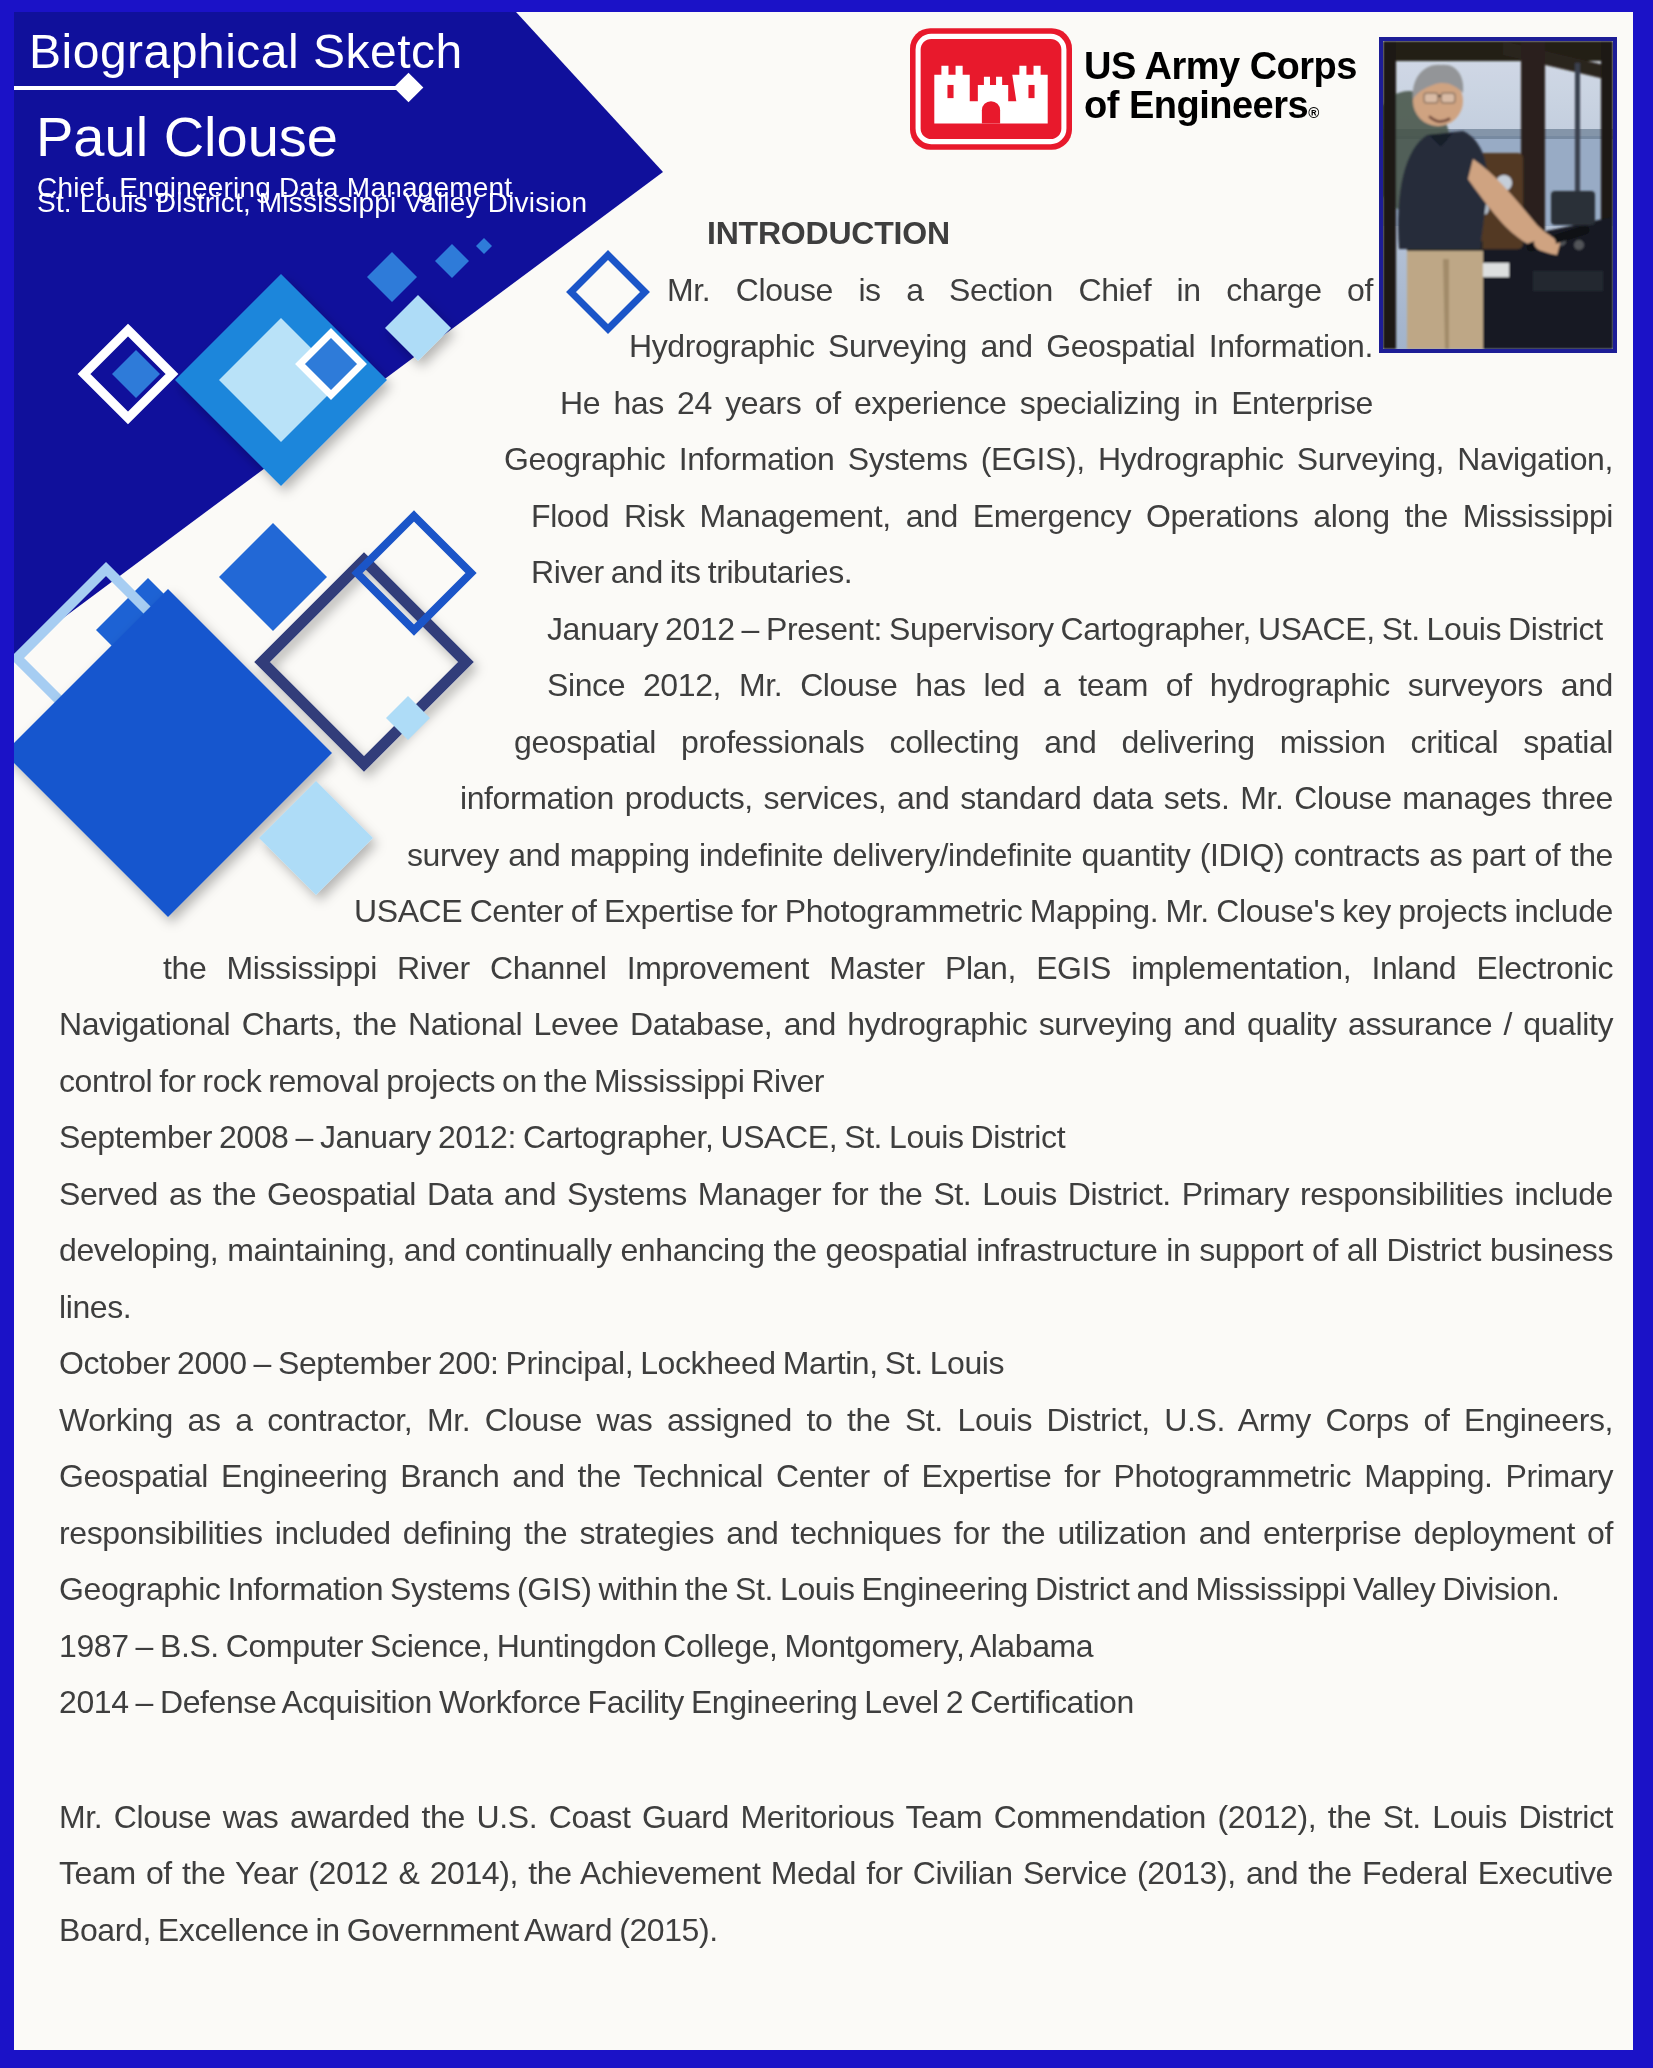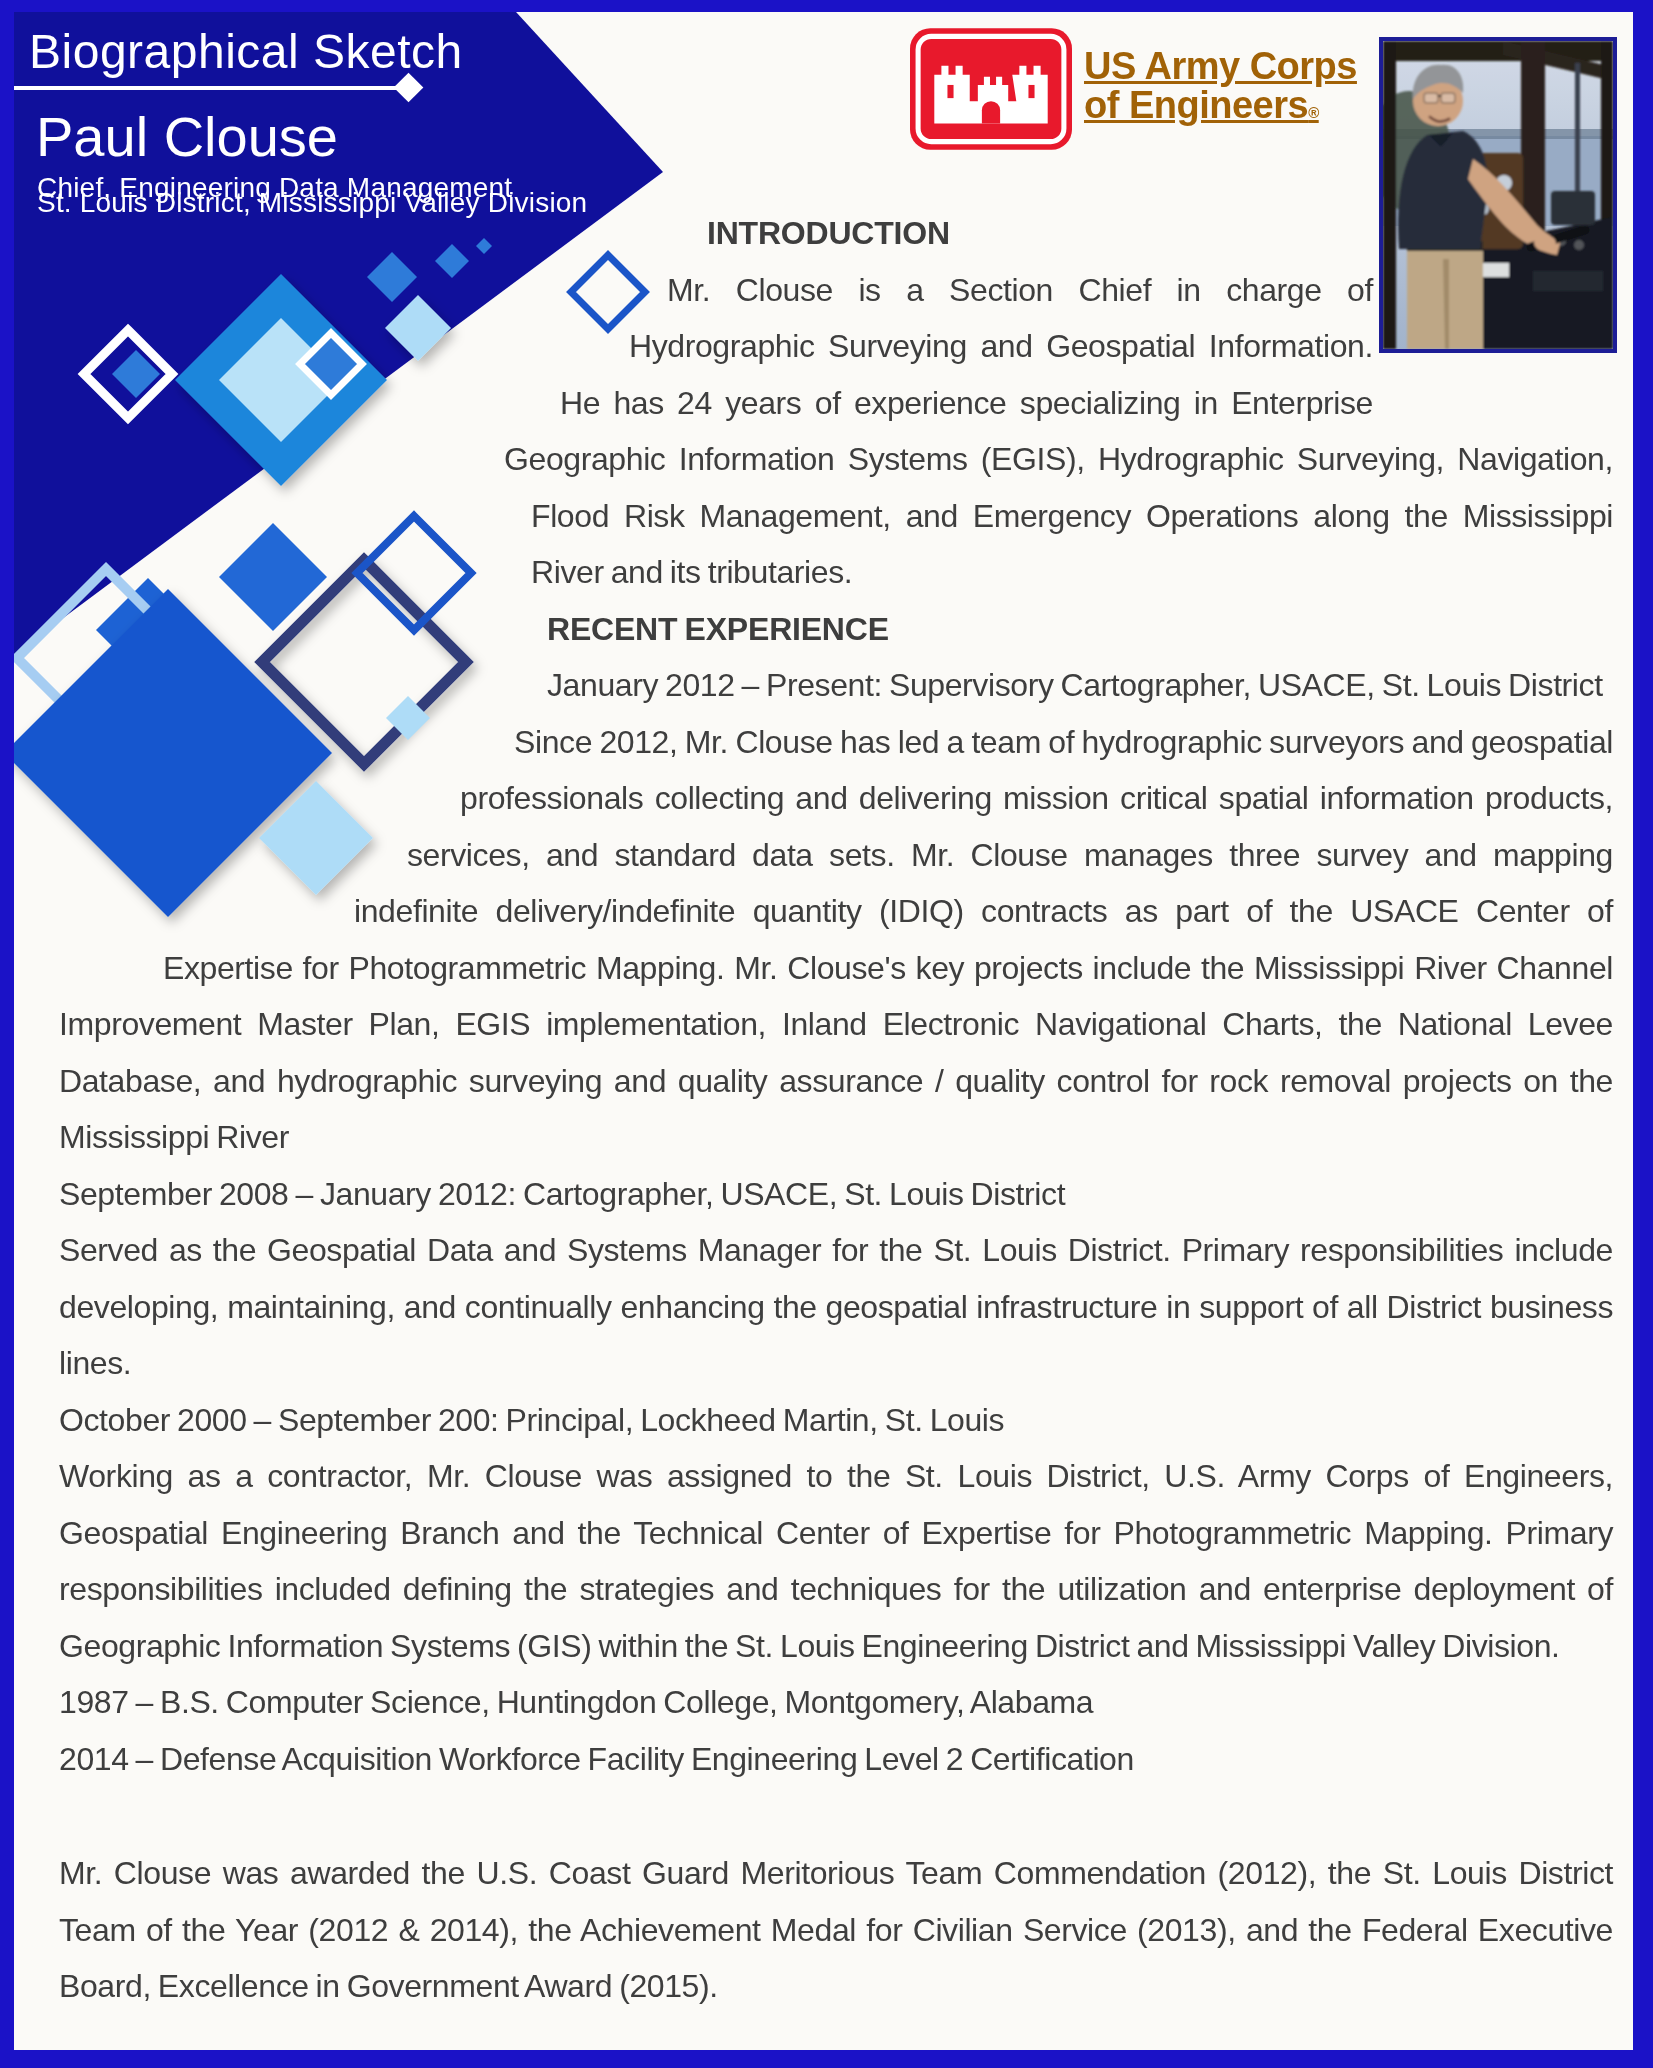--- a/index.html
+++ b/index.html
@@ -23,21 +23,21 @@
   
   .masthead{position:absolute;left:0;top:0;z-index:3;color:#fff;}
   .banner-title{position:absolute;left:29px;top:24px;width:700px;font-size:48px;letter-spacing:.5px;white-space:nowrap;}
   .title-rule{position:absolute;left:0;top:86px;width:400px;height:4px;background:#fff;}
   .rule-diamond{position:absolute;left:398px;top:-9px;width:21px;height:21px;background:#fff;transform:rotate(45deg);}
   .person-name{position:absolute;left:36px;top:104px;font-size:56px;white-space:nowrap;}
   .person-role{position:absolute;left:37px;font-size:28px;white-space:nowrap;letter-spacing:.2px;}
   .role1{top:172px;} .role2{top:187px;}
   
   .logo{position:absolute;left:910px;top:28px;z-index:3;display:flex;align-items:center;}
-  .logo-text{margin-left:12px;color:#a16207;font-weight:bold;font-size:38px;line-height:39px;letter-spacing:-.5px;white-space:nowrap;text-decoration:underline;}
+  .logo-text{margin-left:12px;color:#000000;font-weight:bold;font-size:38px;line-height:39px;letter-spacing:-.5px;white-space:nowrap;}
   .rmark{font-size:15px;font-weight:bold;vertical-align:baseline;}
   
   .portrait{position:absolute;left:1379px;top:37px;width:238px;height:316px;margin:0;z-index:3;
     border:4px solid #1d1d96;box-sizing:border-box;background:#c9d2e0;overflow:hidden;}
   
   .body-text{
     position:absolute;left:59px;top:205px;width:1554px;z-index:2;
     color:#3E3E3E;font-size:32px;line-height:56.5px;
     letter-spacing:-.4px;word-spacing:-1.5px;
   }
@@ -193,21 +193,20 @@
     <div class="fl s7"></div>
       <div class="fl s8"></div>
     <div class="fl s9"></div>
       <div class="fl s10"></div>
     <div class="fl s11"></div>
       <div class="fl s12"></div>
 
     <h2 class="sec-head indent">INTRODUCTION</h2>
     <p class="just first-indent">Mr. Clouse is a Section Chief in charge of Hydrographic Surveying and Geospatial Information.  He has 24 years of experience specializing in Enterprise Geographic Information Systems (EGIS), Hydrographic Surveying, Navigation, Flood Risk Management, and Emergency Operations along the Mississippi River and its tributaries.</p>
 
-    <h2 class="sec-head">RECENT EXPERIENCE</h2>
     <p>January 2012 – Present:  Supervisory Cartographer, USACE, St. Louis District</p>
     <p class="just">Since 2012, Mr. Clouse has led a team of hydrographic surveyors and geospatial professionals collecting and delivering mission critical spatial information products, services, and standard data sets.  Mr. Clouse manages three survey and mapping indefinite delivery/indefinite quantity (IDIQ) contracts as part of the USACE Center of Expertise for Photogrammetric Mapping.  Mr. Clouse's key projects include the Mississippi River Channel Improvement Master Plan, EGIS implementation, Inland Electronic Navigational Charts, the National Levee Database, and hydrographic surveying and quality assurance / quality control for rock removal projects on the Mississippi River</p>
     <p>September 2008 – January 2012:  Cartographer, USACE, St. Louis District</p>
     <p class="just">Served as the Geospatial Data and Systems Manager for the St. Louis District. Primary responsibilities include developing, maintaining, and continually enhancing the geospatial infrastructure in support of all District business lines.</p>
     <p>October 2000 – September 200:  Principal, Lockheed Martin, St. Louis</p>
     <p class="just">Working as a contractor, Mr. Clouse was assigned to the St. Louis District, U.S. Army Corps of Engineers, Geospatial Engineering Branch and the Technical Center of Expertise for Photogrammetric Mapping. Primary responsibilities included defining the strategies and techniques for the utilization and enterprise deployment of Geographic Information Systems (GIS) within the St. Louis Engineering District and Mississippi Valley Division.</p>
 
     <p>1987 – B.S. Computer Science, Huntingdon College, Montgomery, Alabama</p>
     <p>2014 – Defense Acquisition Workforce Facility Engineering Level 2 Certification</p>
     <p class="just gap">Mr. Clouse was awarded the U.S. Coast Guard Meritorious Team Commendation (2012), the St. Louis District Team of the Year (2012 &amp; 2014), the Achievement Medal for Civilian Service (2013), and the Federal Executive Board, Excellence in Government Award (2015).</p>

